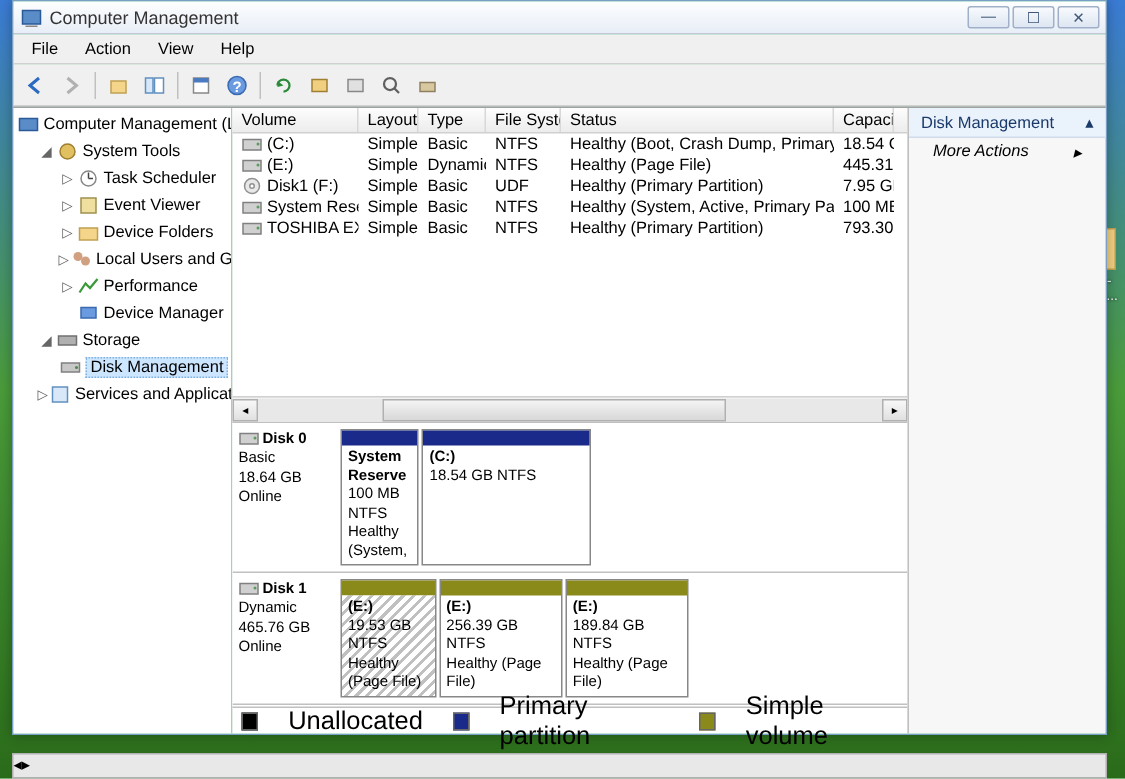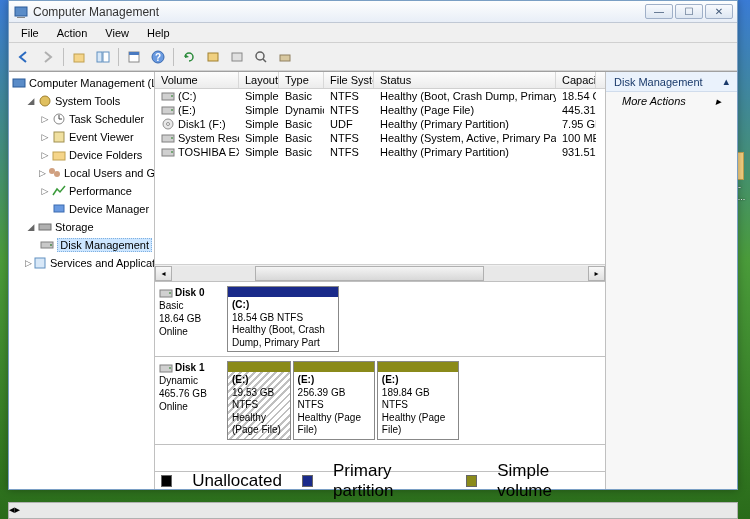--- a/index.html
+++ b/index.html
@@ -346,21 +346,21 @@
                     <rect x="1" y="3" width="12" height="7" fill="#d0d0d0" stroke="#808080"></rect>
                     <circle cx="11" cy="6" r="1" fill="#5a9a5a"></circle>
                   </svg>
                 </span>
                 <span>TOSHIBA EXT (G:)</span>
               </div>
               <div class="cell c-lay">Simple</div>
               <div class="cell c-typ">Basic</div>
               <div class="cell c-fs">NTFS</div>
               <div class="cell c-st">Healthy (Primary Partition)</div>
-              <div class="cell c-cap">931.51</div>
+              <div class="cell c-cap">793.30</div>
             </div>
           </div>
         <div class="hscroll">
           <div class="sbtn">◂</div>
           <div class="strack">
               <div class="sthumb" style="left:20%;width:55%"></div>
             </div>
           <div class="sbtn">▸</div>
         </div>
       </div>
@@ -370,26 +370,33 @@
             <div class="diskinfo">
               <div><span class="dicon2"><svg width="14" height="12">
                     <rect x="1" y="3" width="12" height="7" fill="#d0d0d0" stroke="#808080"></rect>
                     <circle cx="11" cy="6" r="1" fill="#5a9a5a"></circle>
                   </svg></span><span class="dname">Disk 0</span></div>
               <div>Basic</div>
               <div>18.64 GB</div>
               <div>Online</div>
             </div>
             <div class="parts">
+              <div class="part" style="width:14%">
+                <div class="pbar blue"></div>
+                <div class="pbody">
+                  <div class="pname">System Reserve</div>
+                  <div>100 MB NTFS</div>
+                  <div>Healthy (System,</div>
+                </div>
+              </div>
               <div class="part" style="width:30%">
                 <div class="pbar blue"></div>
                 <div class="pbody">
                   <div class="pname">(C:)</div>
                   <div>18.54 GB NTFS</div>
-                  <div>Healthy (Boot, Crash Dump, Primary Part</div>
                 </div>
               </div>
             </div>
           </div>
           <div class="diskrow">
             <div class="diskinfo">
               <div><span class="dicon2"><svg width="14" height="12">
                     <rect x="1" y="3" width="12" height="7" fill="#d0d0d0" stroke="#808080"></rect>
                     <circle cx="11" cy="6" r="1" fill="#5a9a5a"></circle>
                   </svg></span><span class="dname">Disk 1</span></div>

